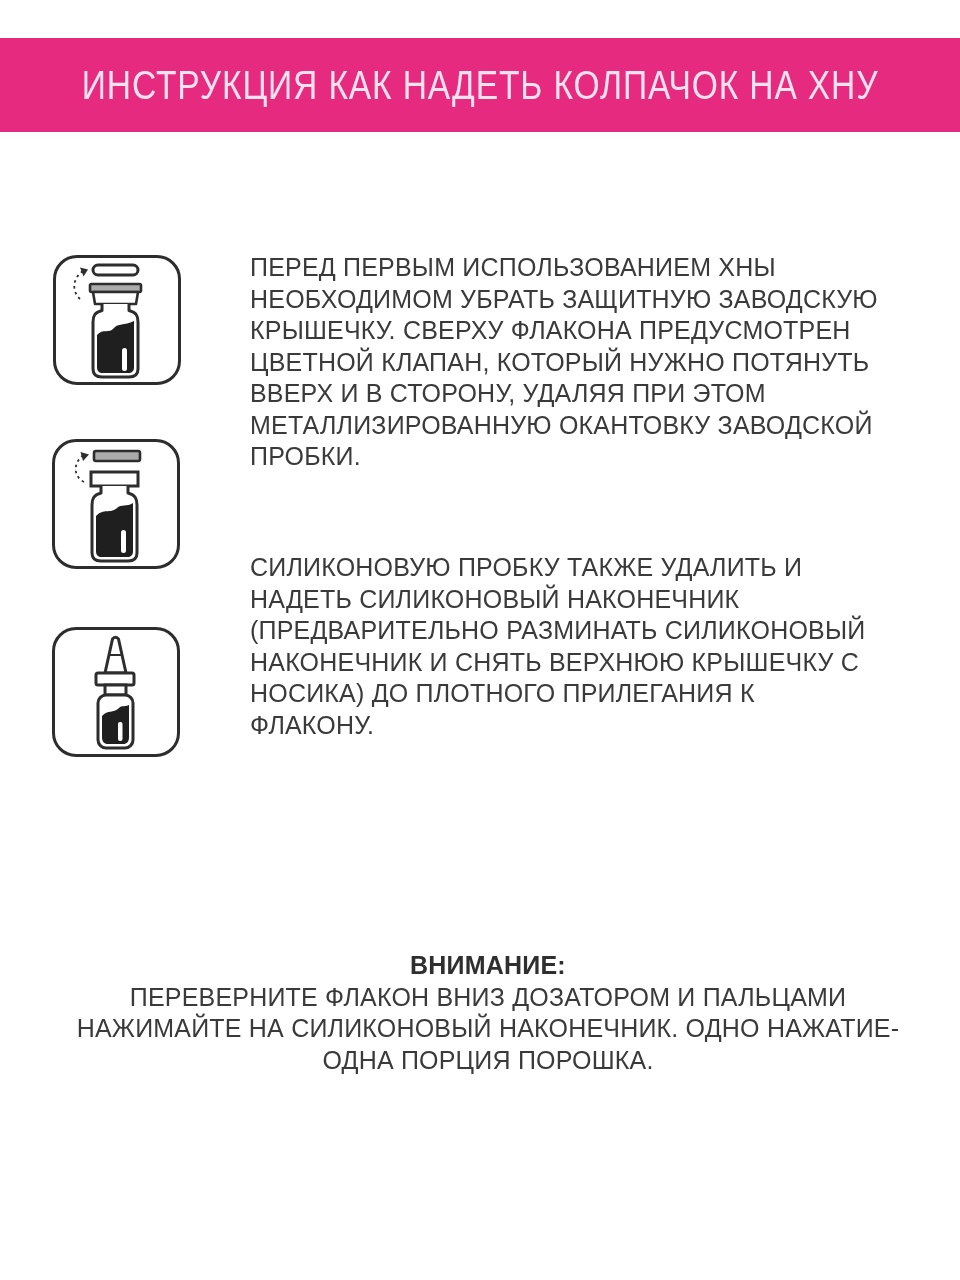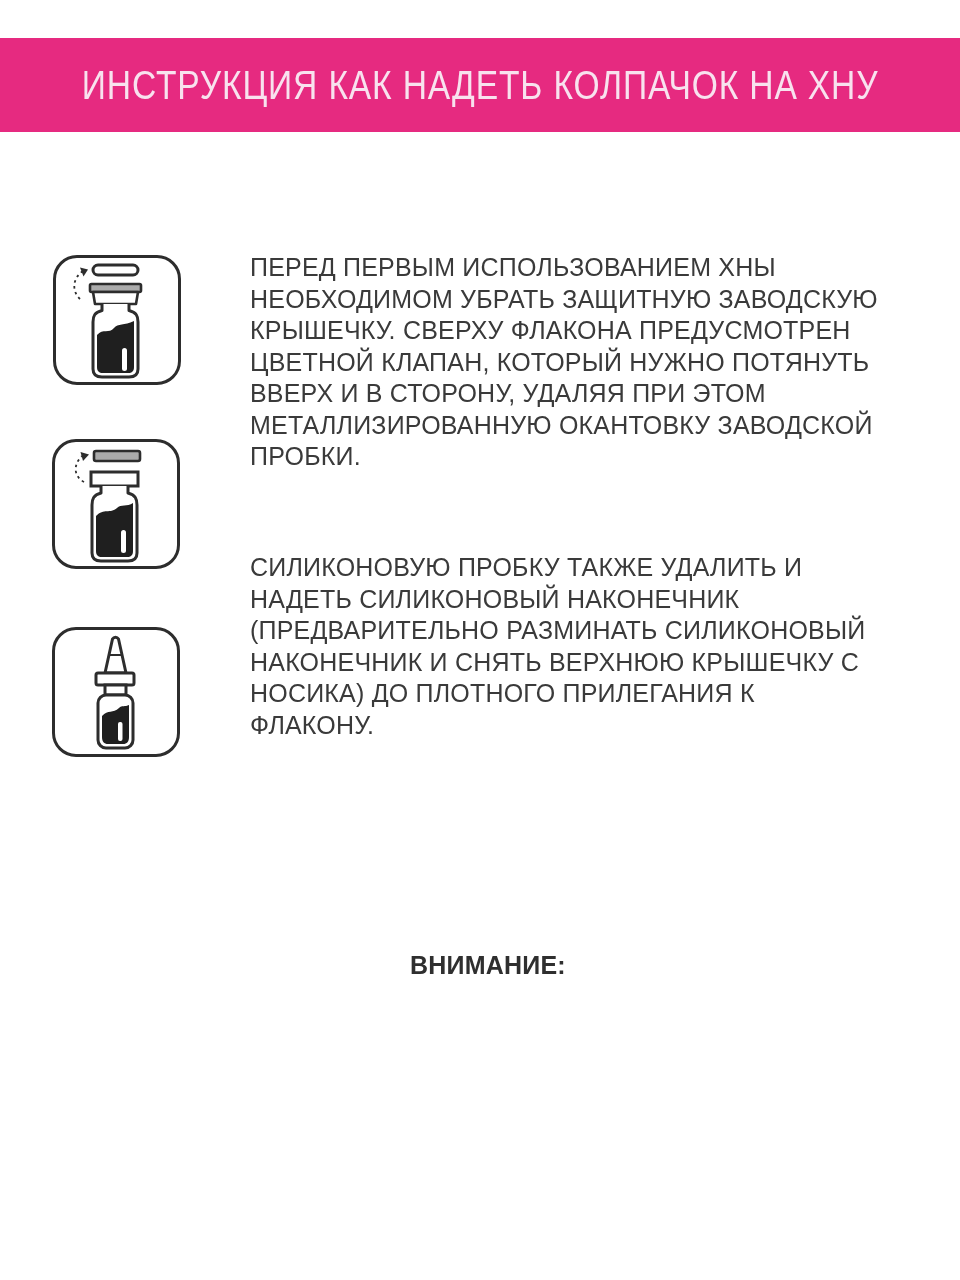--- a/index.html
+++ b/index.html
@@ -79,15 +79,18 @@
 ПРОБКИ.</p>
   <p class="para para-2">СИЛИКОНОВУЮ ПРОБКУ ТАКЖЕ УДАЛИТЬ И
 НАДЕТЬ СИЛИКОНОВЫЙ НАКОНЕЧНИК
 (ПРЕДВАРИТЕЛЬНО РАЗМИНАТЬ СИЛИКОНОВЫЙ
 НАКОНЕЧНИК И СНЯТЬ ВЕРХНЮЮ КРЫШЕЧКУ С
 НОСИКА) ДО ПЛОТНОГО ПРИЛЕГАНИЯ К
 ФЛАКОНУ.</p>
 
   <section class="attention">
     <div class="attn-heading">ВНИМАНИЕ:</div>
+    <div class="attn-body">ПЕРЕВЕРНИТЕ ФЛАКОН ВНИЗ ДОЗАТОРОМ И ПАЛЬЦАМИ
+НАЖИМАЙТЕ НА СИЛИКОНОВЫЙ НАКОНЕЧНИК. ОДНО НАЖАТИЕ-
+ОДНА ПОРЦИЯ ПОРОШКА.</div>
   </section>
 
 </div>
 
 </body></html>

